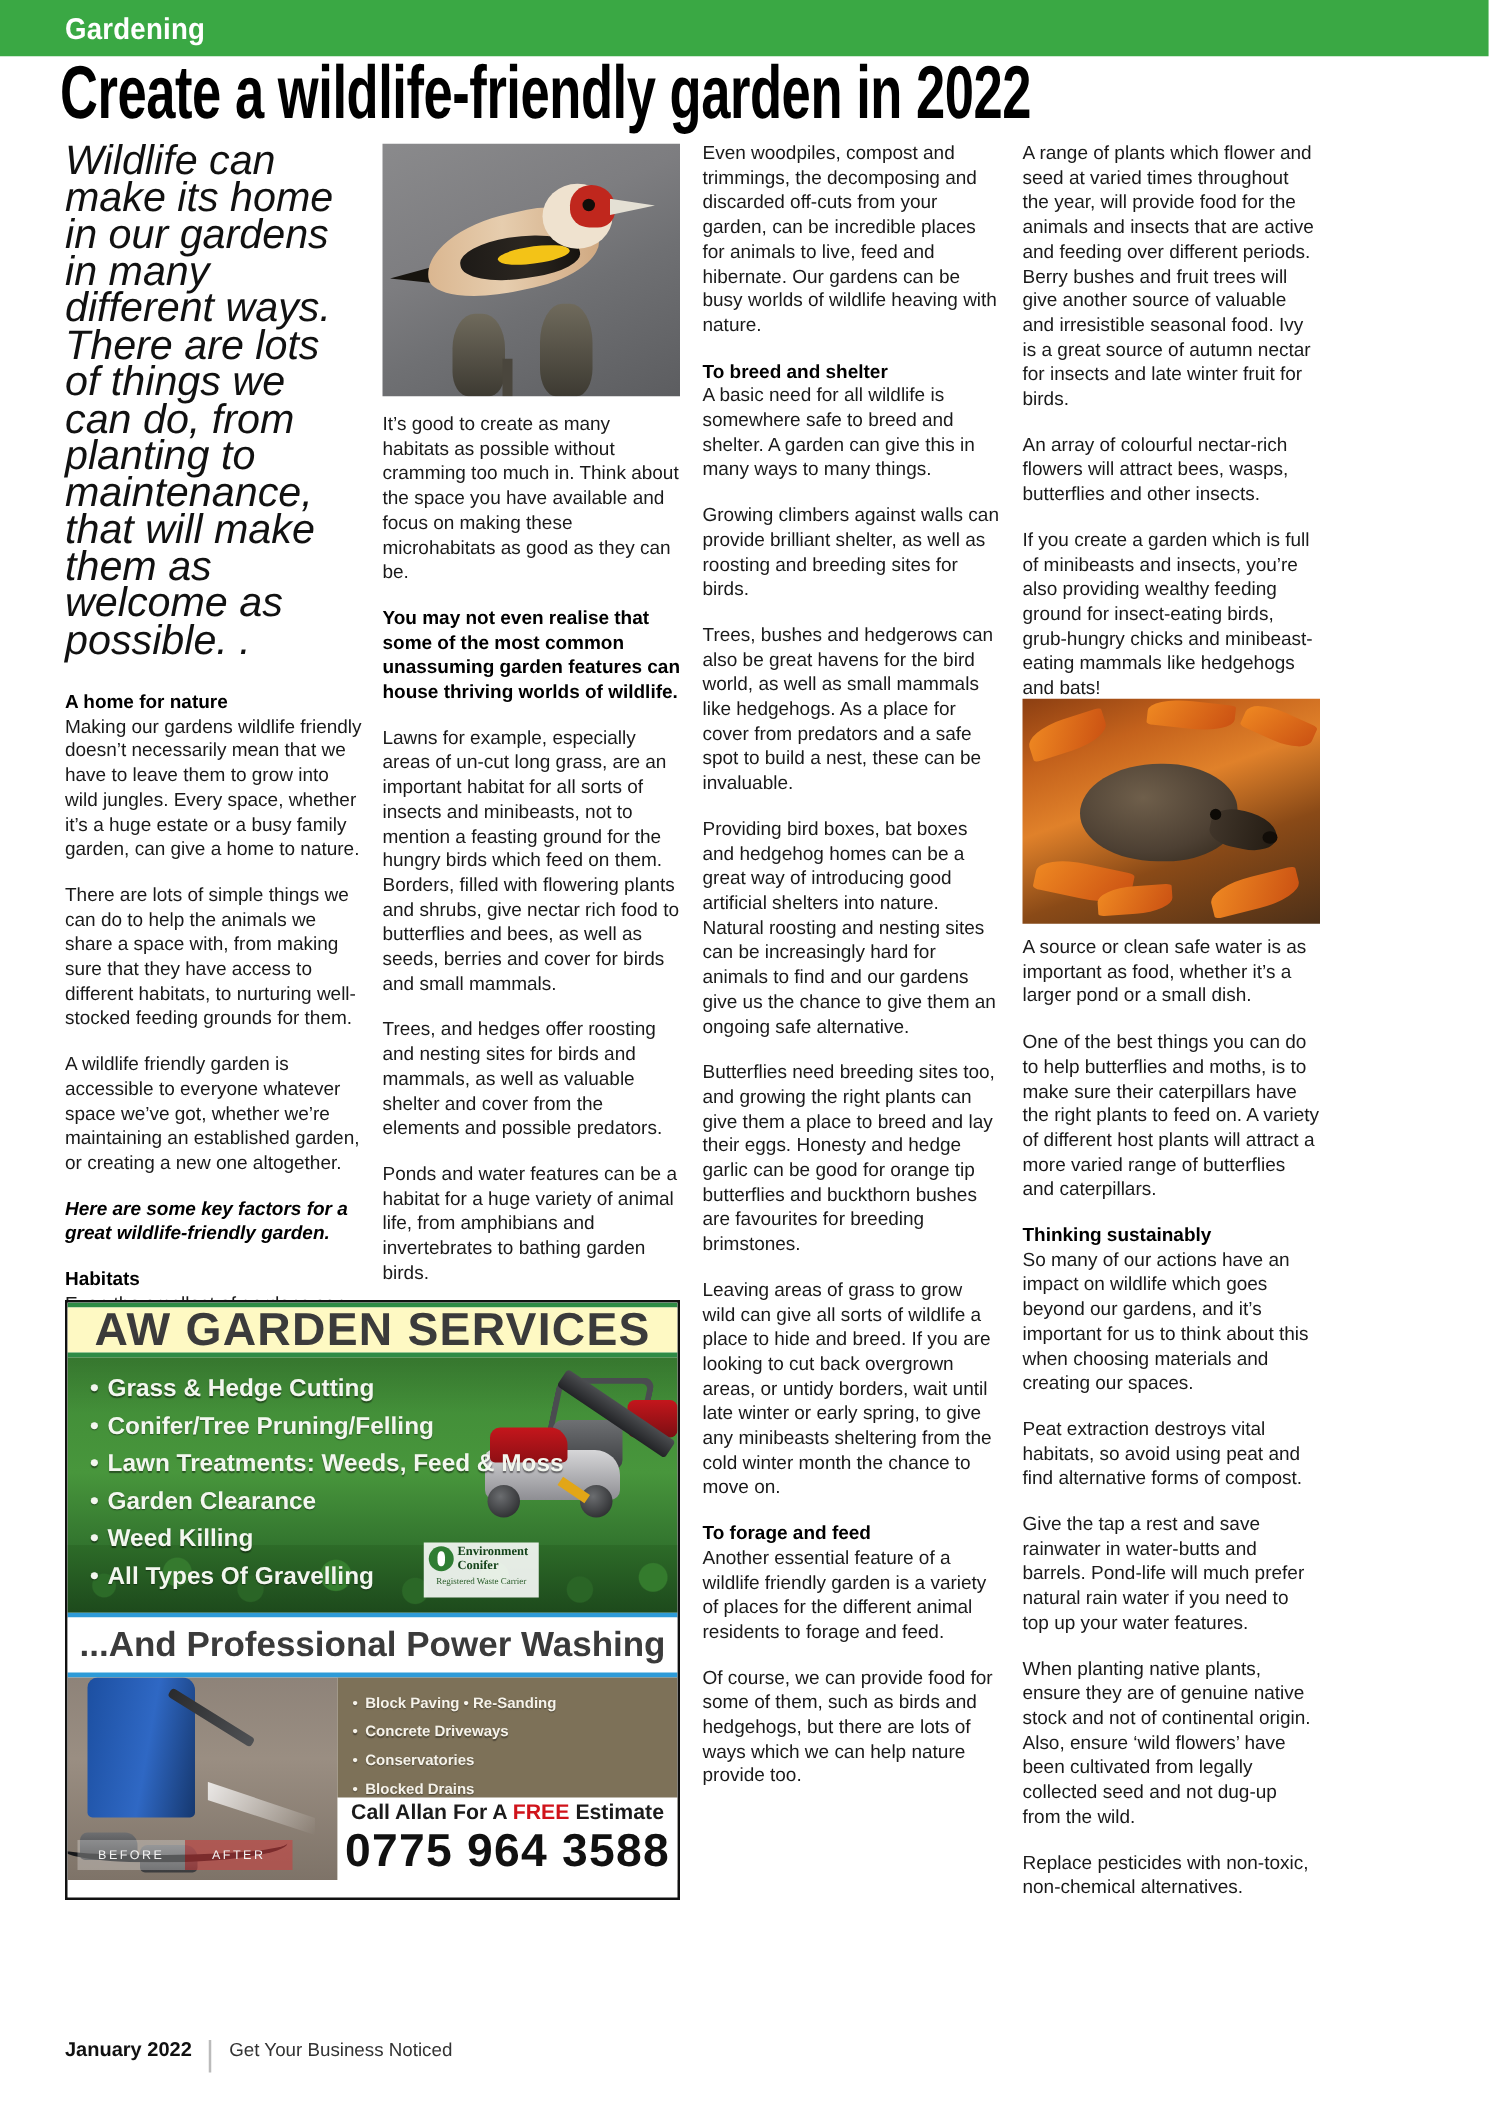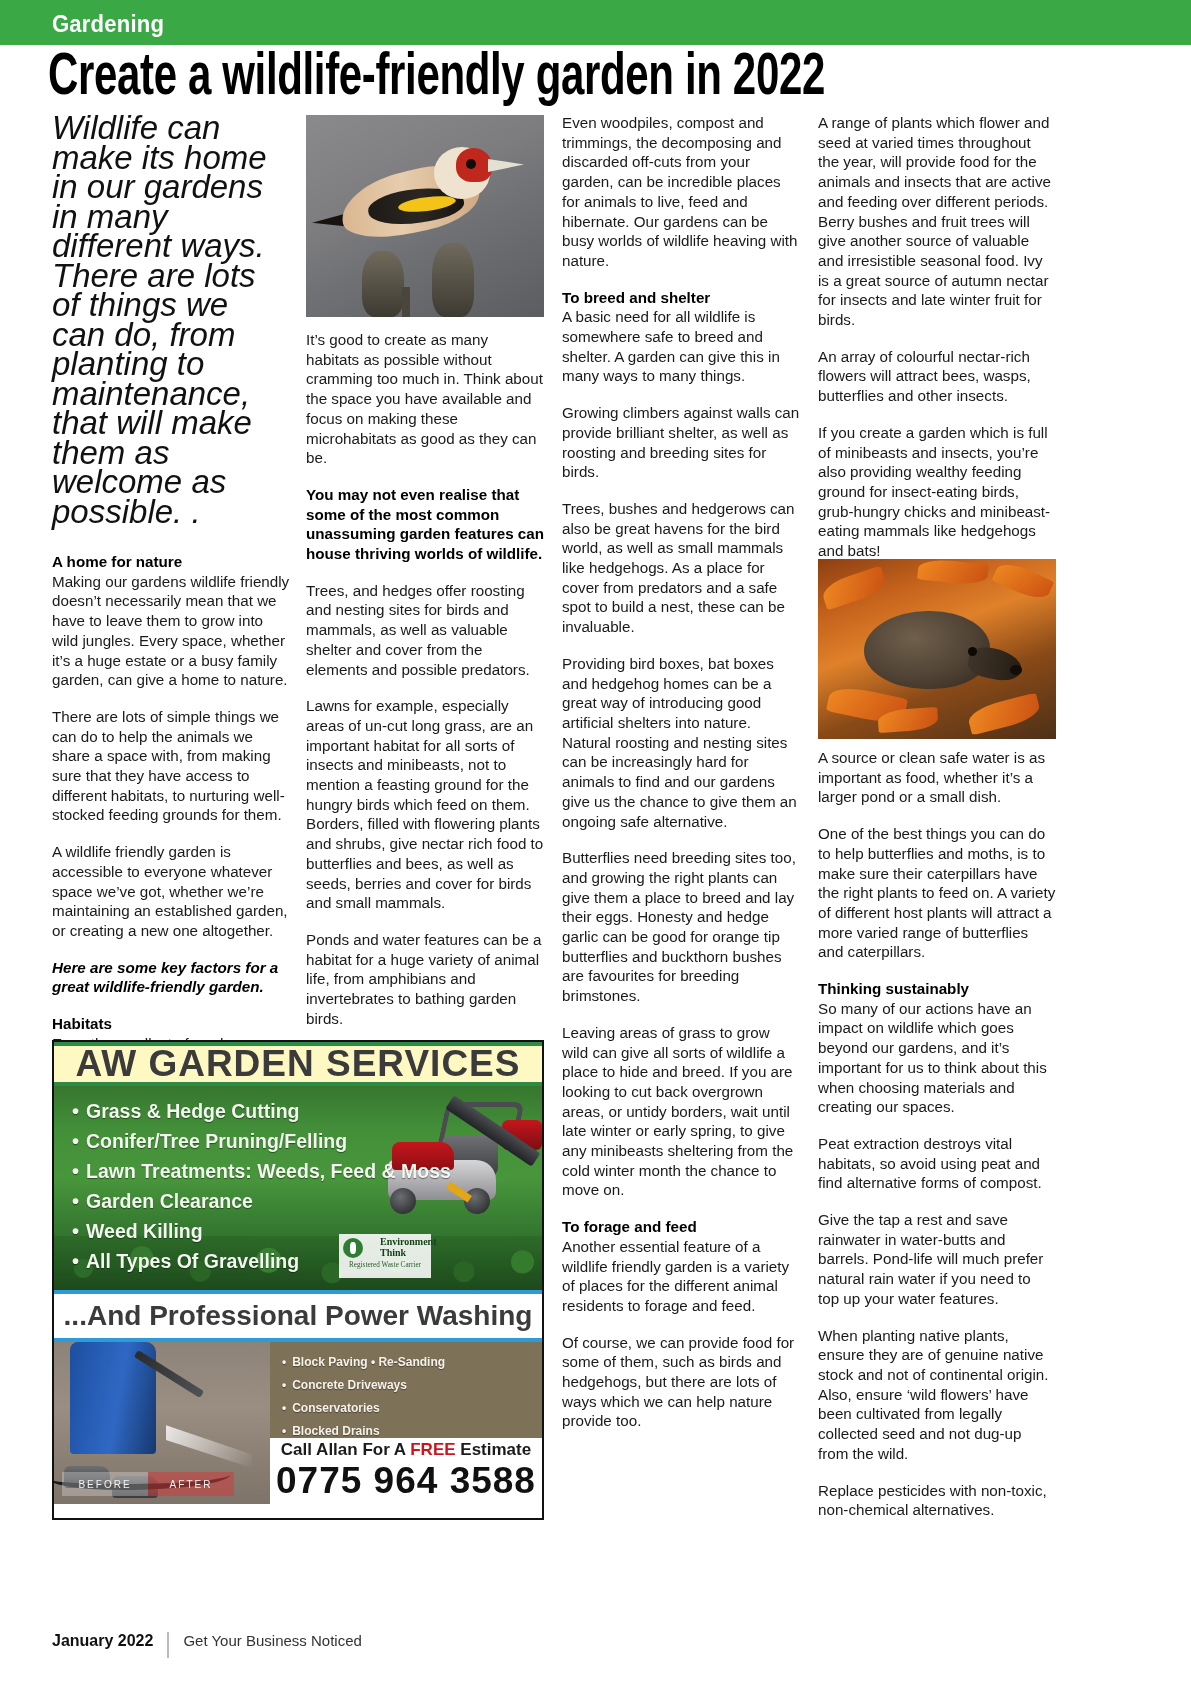--- a/index.html
+++ b/index.html
@@ -281,21 +281,21 @@
     margin-right: 7px;
     font-size: 20px;
   }
   .ea-badge {
     position: absolute; left: 285px; top: 148px;
     width: 92px; height: 44px;
     background: rgba(255,255,255,.88);
     z-index: 3;
     padding: 3px 4px;
   }
-  .ea-row { display: flex; align-items: center; gap: 17px; }
+  .ea-row { display: flex; gap: 3px; }
   .ea-logo {
     width: 20px; height: 20px;
     border-radius: 50%;
     background: #2f7d33;
     position: relative; flex: none;
   }
   .ea-logo::after {
     content: "";
     position: absolute; left: 7px; top: 4px;
     width: 6px; height: 12px;
@@ -526,22 +526,22 @@
   <div class="bird-yellow"></div>
   <div class="bird-head"></div>
   <div class="bird-face"></div>
   <div class="bird-eye"></div>
   <div class="bird-beak"></div>
 </div>
 
 <div class="col col-2" style="top: 330px;">
   <p class="body">It’s good to create as many habitats as possible without cramming too much in. Think about the space you have available and focus on making these microhabitats as good as they can be.</p>
   <p class="bold-para">You may not even realise that some of the most common unassuming garden features can house thriving worlds of wildlife.</p>
+  <p class="body">Lawns for example, especially areas of un-cut long grass, are an important habitat for all sorts of insects and minibeasts, not to mention a feasting ground for the hungry birds which feed on them. Borders, filled with flowering plants and shrubs, give nectar rich food to butterflies and bees, as well as seeds, berries and cover for birds and small mammals.</p>
   <p class="body">Trees, and hedges offer roosting and nesting sites for birds and mammals, as well as valuable shelter and cover from the elements and possible predators.</p>
-  <p class="body">Lawns for example, especially areas of un-cut long grass, are an important habitat for all sorts of insects and minibeasts, not to mention a feasting ground for the hungry birds which feed on them. Borders, filled with flowering plants and shrubs, give nectar rich food to butterflies and bees, as well as seeds, berries and cover for birds and small mammals.</p>
   <p class="body">Ponds and water features can be a habitat for a huge variety of animal life, from amphibians and invertebrates to bathing garden birds.</p>
 </div>
 
 <div class="col col-3">
   <p class="body">Even woodpiles, compost and trimmings, the decomposing and discarded off-cuts from your garden, can be incredible places for animals to live, feed and hibernate. Our gardens can be busy worlds of wildlife heaving with nature.</p>
   <h3 class="sub">To breed and shelter</h3>
   <p class="body">A basic need for all wildlife is somewhere safe to breed and shelter. A garden can give this in many ways to many things.</p>
   <p class="body">Growing climbers against walls can provide brilliant shelter, as well as roosting and breeding sites for birds.</p>
   <p class="body">Trees, bushes and hedgerows can also be great havens for the bird world, as well as small mammals like hedgehogs. As a place for cover from predators and a safe spot to build a nest, these can be invaluable.</p>
   <p class="body">Providing bird boxes, bat boxes and hedgehog homes can be a great way of introducing good artificial shelters into nature. Natural roosting and nesting sites can be increasingly hard for animals to find and our gardens give us the chance to give them an ongoing safe alternative.</p>
@@ -595,21 +595,21 @@
       <li>Garden Clearance</li>
       <li>Weed Killing</li>
       <li>All Types Of Gravelling</li>
     </ul>
 
     <div class="ea-badge">
       <div class="ea-row">
         <span class="ea-logo"></span>
         <span class="ea-name">
           <span>Environment</span><br>
-          <span>Think</span>
+          <span>Conifer</span>
         </span>
       </div>
       <div class="ea-sub">Registered Waste Carrier</div>
     </div>
 
     <div class="mower">
       <div class="mower-handle"></div>
       <div class="mower-bag"></div>
       <div class="mower-deck"></div>
       <div class="mower-top"></div>

